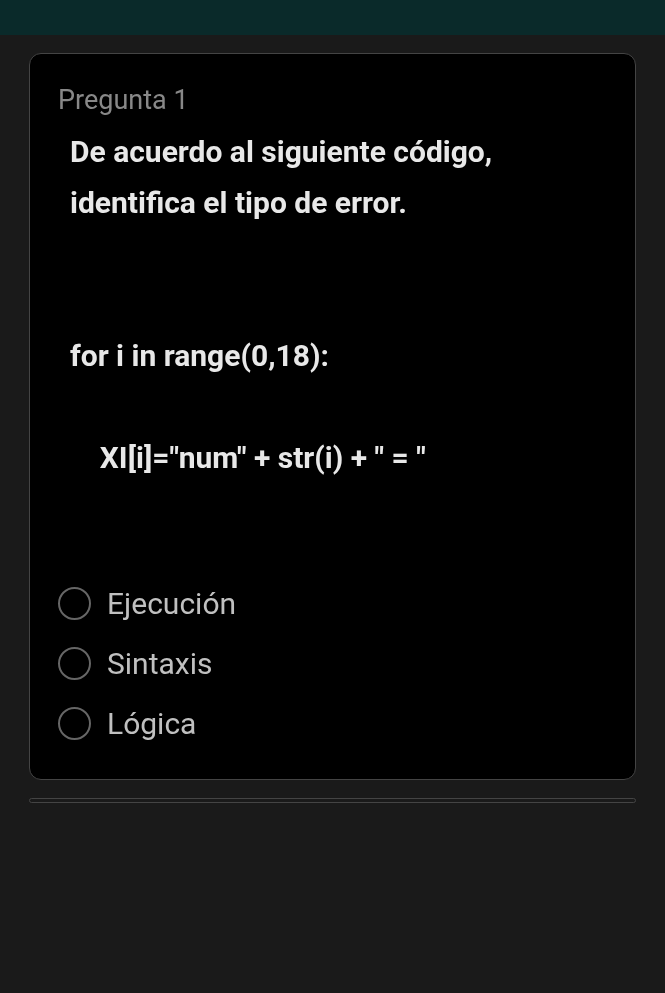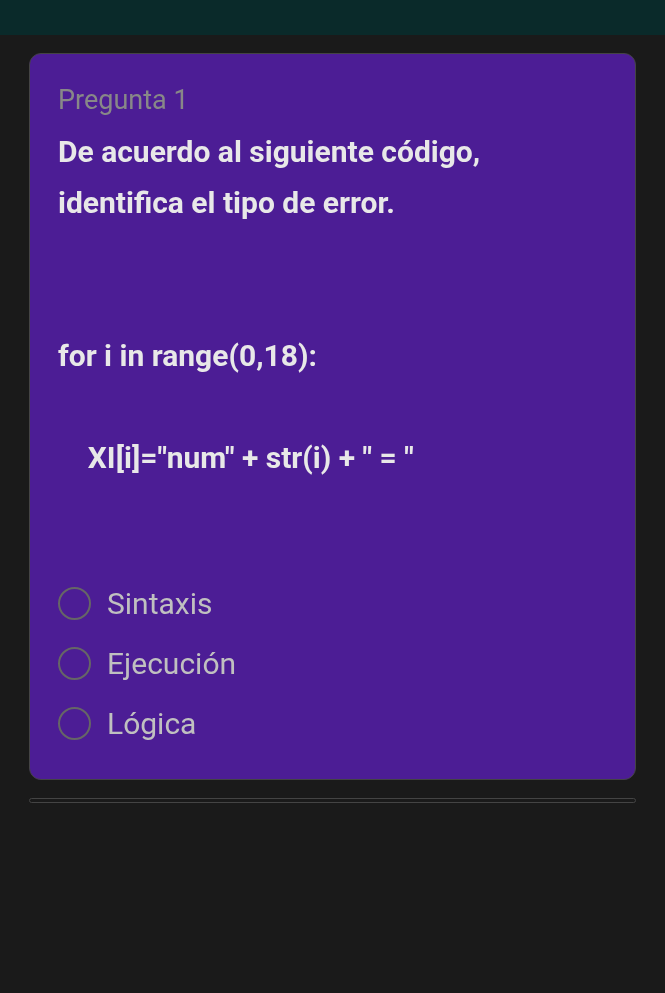--- a/index.html
+++ b/index.html
@@ -23,39 +23,40 @@
     }
     
     .content-area {
       padding: 18px 29px 0 29px;
     }
     
     .question-card {
       border: 1px solid #444;
       border-radius: 12px;
       padding: 30px 28px 38px 28px;
-      background-color: #4c1d95;
+      background-color: #000000;
     }
     
     .question-label {
       color: #888;
       font-size: 27px;
       font-weight: 400;
       margin-bottom: 10px;
     }
     
     .question-text {
       color: #e8e8e8;
       font-size: 30px;
       font-weight: 700;
       line-height: 1.7;
     }
     
     .question-text .code-line {
       display: block;
+      margin-left: 12px;
     }
     
     .options-container {
       margin-top: 52px;
     }
     
     .option-row {
       display: flex;
       align-items: center;
       margin-bottom: 25px;
@@ -105,25 +106,25 @@
       <span class="code-line">&nbsp;</span>
       <span class="code-line">for i in range(0,18):</span>
       <span class="code-line">&nbsp;</span>
       <span class="code-line">&nbsp;&nbsp;&nbsp;&nbsp;XI[i]="num" + str(i) + " = "</span>
       <span class="code-line">&nbsp;</span>
     </div>
 
     <div class="options-container">
       <div class="option-row">
         <div class="radio-button"></div>
-        <div class="option-label">Sintaxis</div>
+        <div class="option-label">Ejecución</div>
       </div>
       <div class="option-row">
         <div class="radio-button"></div>
-        <div class="option-label">Ejecución</div>
+        <div class="option-label">Sintaxis</div>
       </div>
       <div class="option-row">
         <div class="radio-button"></div>
         <div class="option-label">Lógica</div>
       </div>
     </div>
 
   </div>
 
   <div class="next-card-hint"></div>

